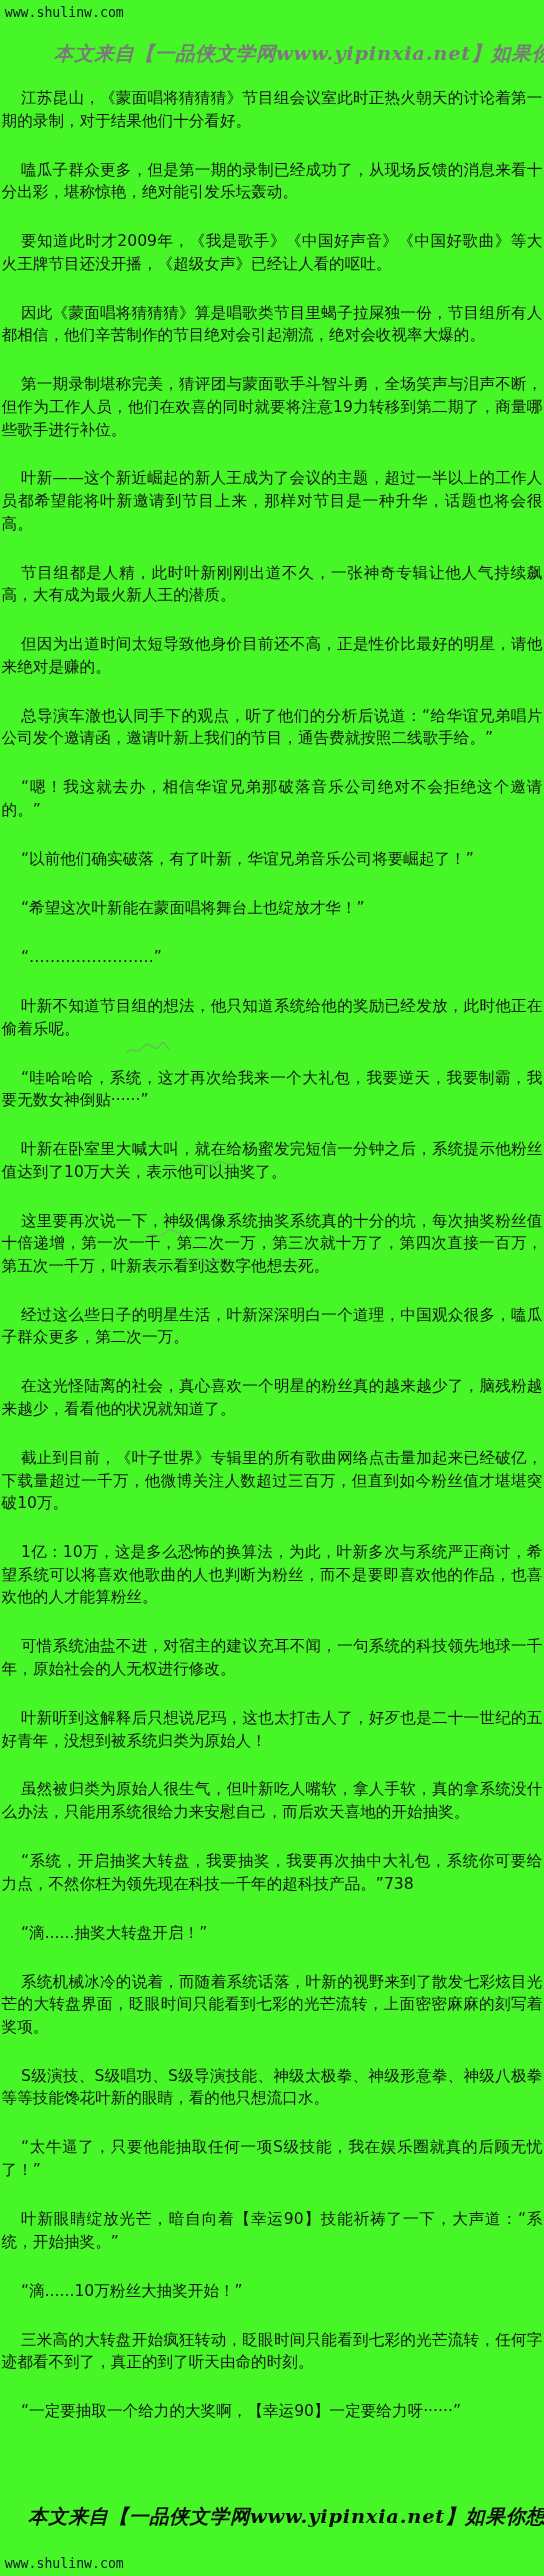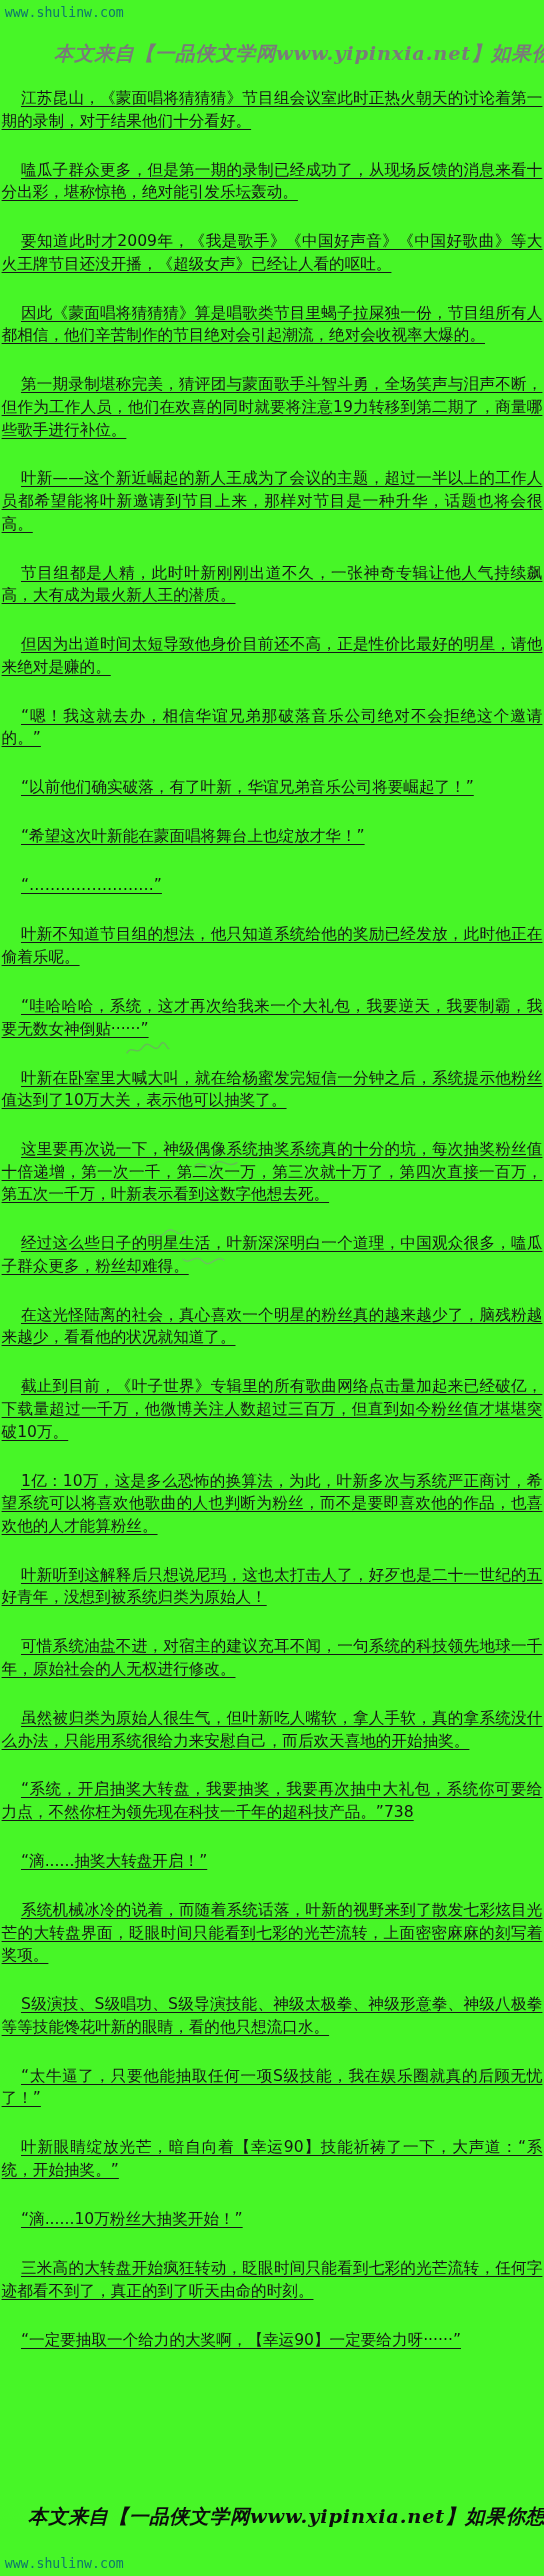--- a/index.html
+++ b/index.html
@@ -10,21 +10,21 @@
     width: 544px;
     height: 2576px;
     position: relative;
     overflow: hidden;
     background: #47F627;
     font-family: "DejaVu Sans", sans-serif;
   }
   .site-label {
     position: absolute;
     left: 4.7px;
-    color: #0f766e;
+    color: #0f172a;
     font-family: "DejaVu Sans Mono", monospace;
     font-size: 13.2px;
     white-space: nowrap;
   }
   .site-label.top { top: 4.7px; }
   .site-label.bottom { top: 2556px; }
   .watermark {
     position: absolute;
     white-space: nowrap;
     overflow: hidden;
@@ -57,21 +57,20 @@
     padding: 0 1.6px;
     box-sizing: border-box;
   }
   main p {
     margin: 0 0 26.4px 0;
     font-size: 15.6px;
     line-height: 22.6px;
     color: #161616;
     text-align: justify;
     text-indent: 19.4px;
-    text-decoration: underline;
     text-underline-offset: 3.1px;
     text-decoration-thickness: 0.8px;
     word-break: break-all;
   }
   
   .noise {
     position: absolute;
     width: 47px;
     height: 17px;
     pointer-events: none;
@@ -89,34 +88,35 @@
 <main>
 
 <p>江苏昆山，《蒙面唱将猜猜猜》节目组会议室此时正热火朝天的讨论着第一期的录制，对于结果他们十分看好。</p>
     <p>嗑瓜子群众更多，但是第一期的录制已经成功了，从现场反馈的消息来看十分出彩，堪称惊艳，绝对能引发乐坛轰动。</p>
     <p>要知道此时才2009年，《我是歌手》《中国好声音》《中国好歌曲》等大火王牌节目还没开播，《超级女声》已经让人看的呕吐。</p>
     <p>因此《蒙面唱将猜猜猜》算是唱歌类节目里蝎子拉屎独一份，节目组所有人都相信，他们辛苦制作的节目绝对会引起潮流，绝对会收视率大爆的。</p>
     <p>第一期录制堪称完美，猜评团与蒙面歌手斗智斗勇，全场笑声与泪声不断，但作为工作人员，他们在欢喜的同时就要将注意19力转移到第二期了，商量哪些歌手进行补位。</p>
     <p>叶新——这个新近崛起的新人王成为了会议的主题，超过一半以上的工作人员都希望能将叶新邀请到节目上来，那样对节目是一种升华，话题也将会很高。</p>
     <p>节目组都是人精，此时叶新刚刚出道不久，一张神奇专辑让他人气持续飙高，大有成为最火新人王的潜质。</p>
     <p>但因为出道时间太短导致他身价目前还不高，正是性价比最好的明星，请他来绝对是赚的。</p>
+    <p>总导演车澈也认同手下的观点，听了他们的分析后说道：“给华谊兄弟唱片公司发个邀请函，邀请叶新上我们的节目，通告费就按照二线歌手给。”</p>
     <p>“嗯！我这就去办，相信华谊兄弟那破落音乐公司绝对不会拒绝这个邀请的。”</p>
     <p>“以前他们确实破落，有了叶新，华谊兄弟音乐公司将要崛起了！”</p>
     <p>“希望这次叶新能在蒙面唱将舞台上也绽放才华！”</p>
     <p>“……………………”</p>
     <p>叶新不知道节目组的想法，他只知道系统给他的奖励已经发放，此时他正在偷着乐呢。</p>
     <p>“哇哈哈哈，系统，这才再次给我来一个大礼包，我要逆天，我要制霸，我要无数女神倒贴······”</p>
     <p>叶新在卧室里大喊大叫，就在给杨蜜发完短信一分钟之后，系统提示他粉丝值达到了10万大关，表示他可以抽奖了。</p>
     <p>这里要再次说一下，神级偶像系统抽奖系统真的十分的坑，每次抽奖粉丝值十倍递增，第一次一千，第二次一万，第三次就十万了，第四次直接一百万，第五次一千万，叶新表示看到这数字他想去死。</p>
-    <p>经过这么些日子的明星生活，叶新深深明白一个道理，中国观众很多，嗑瓜子群众更多，粉丝却难得。</p>
+    <p>经过这么些日子的明星生活，叶新深深明白一个道理，中国观众很多，嗑瓜子群众更多，第二次一万。</p>
     <p>在这光怪陆离的社会，真心喜欢一个明星的粉丝真的越来越少了，脑残粉越来越少，看看他的状况就知道了。</p>
     <p>截止到目前，《叶子世界》专辑里的所有歌曲网络点击量加起来已经破亿，下载量超过一千万，他微博关注人数超过三百万，但直到如今粉丝值才堪堪突破10万。</p>
     <p>1亿：10万，这是多么恐怖的换算法，为此，叶新多次与系统严正商讨，希望系统可以将喜欢他歌曲的人也判断为粉丝，而不是要即喜欢他的作品，也喜欢他的人才能算粉丝。</p>
+    <p>可惜系统油盐不进，对宿主的建议充耳不闻，一句系统的科技领先地球一千年，原始社会的人无权进行修改。</p>
     <p>叶新听到这解释后只想说尼玛，这也太打击人了，好歹也是二十一世纪的五好青年，没想到被系统归类为原始人！</p>
-    <p>可惜系统油盐不进，对宿主的建议充耳不闻，一句系统的科技领先地球一千年，原始社会的人无权进行修改。</p>
     <p>虽然被归类为原始人很生气，但叶新吃人嘴软，拿人手软，真的拿系统没什么办法，只能用系统很给力来安慰自己，而后欢天喜地的开始抽奖。</p>
     <p>“系统，开启抽奖大转盘，我要抽奖，我要再次抽中大礼包，系统你可要给力点，不然你枉为领先现在科技一千年的超科技产品。”738</p>
     <p>“滴......抽奖大转盘开启！”</p>
     <p>系统机械冰冷的说着，而随着系统话落，叶新的视野来到了散发七彩炫目光芒的大转盘界面，眨眼时间只能看到七彩的光芒流转，上面密密麻麻的刻写着奖项。</p>
     <p>S级演技、S级唱功、S级导演技能、神级太极拳、神级形意拳、神级八极拳等等技能馋花叶新的眼睛，看的他只想流口水。</p>
     <p>“太牛逼了，只要他能抽取任何一项S级技能，我在娱乐圈就真的后顾无忧了！”</p>
     <p>叶新眼睛绽放光芒，暗自向着【幸运90】技能祈祷了一下，大声道：“系统，开始抽奖。”</p>
     <p>“滴......10万粉丝大抽奖开始！”</p>
     <p>三米高的大转盘开始疯狂转动，眨眼时间只能看到七彩的光芒流转，任何字迹都看不到了，真正的到了听天由命的时刻。</p>
     <p>“一定要抽取一个给力的大奖啊，【幸运90】一定要给力呀······”</p>

